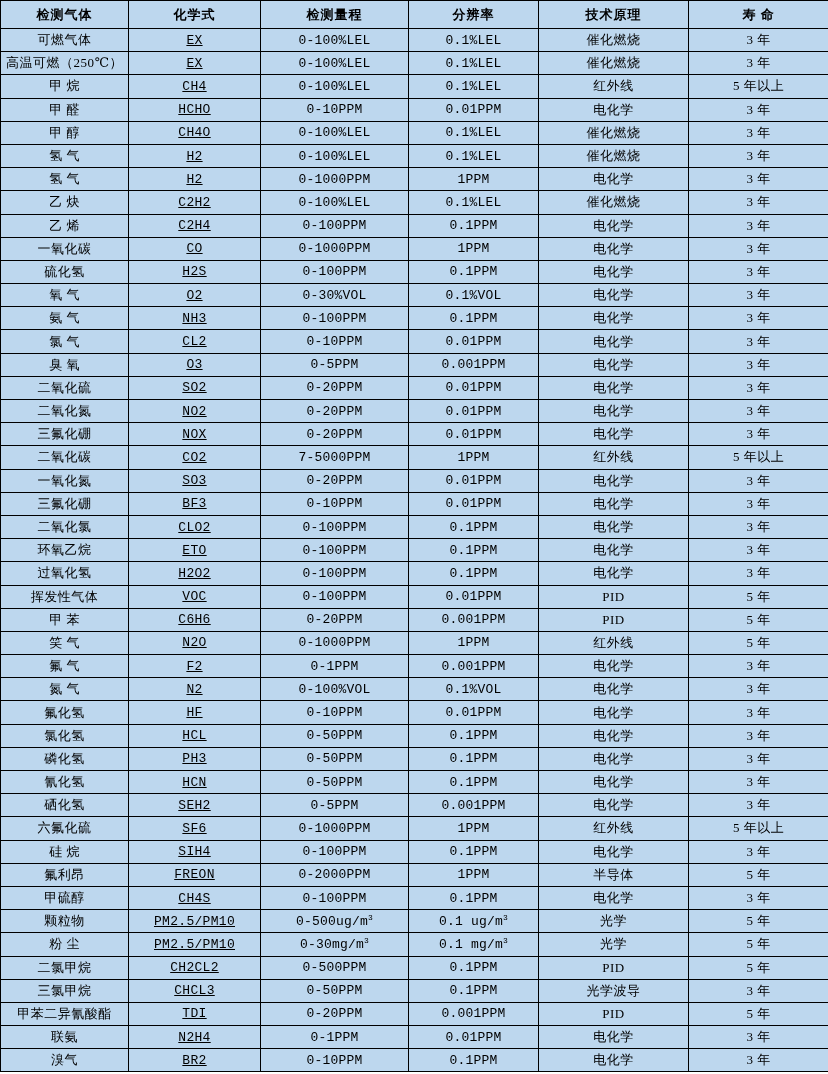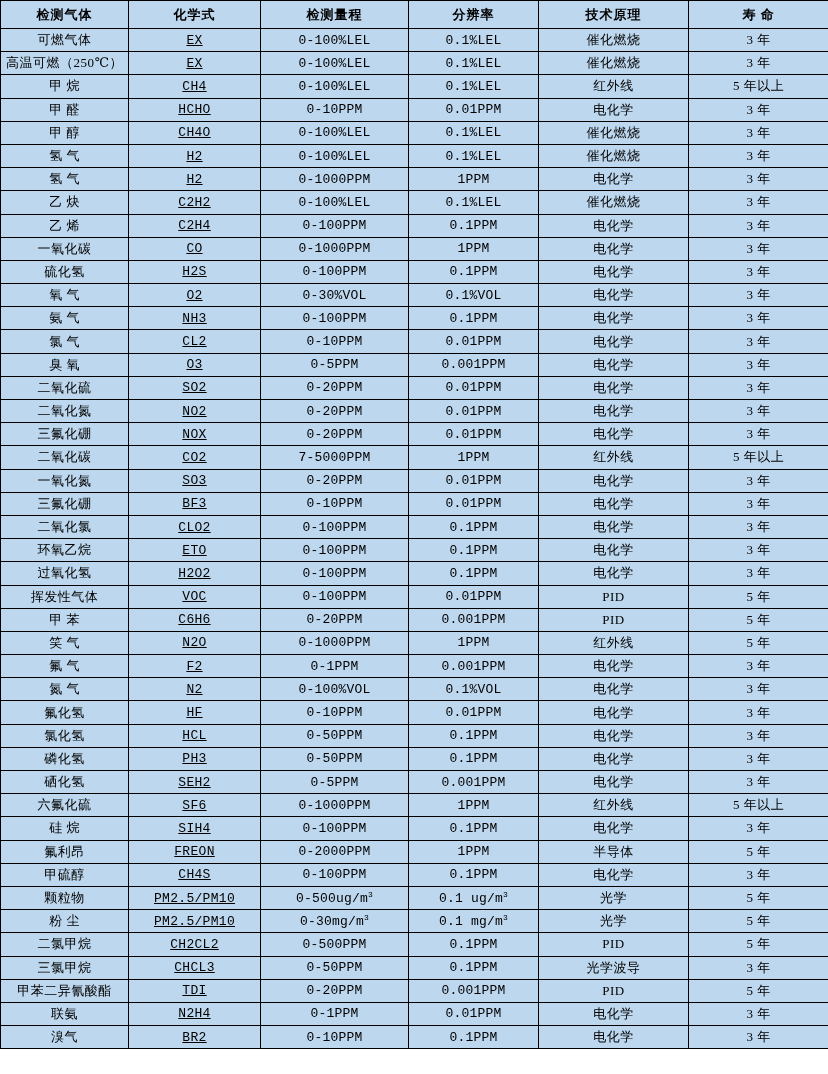--- a/index.html
+++ b/index.html
@@ -357,20 +357,28 @@
         </tr>
         <tr>
           <td class="col-name">磷化氢</td>
           <td class="col-formula">PH3</td>
           <td class="col-range">0-50PPM</td>
           <td class="col-res">0.1PPM</td>
           <td class="col-tech">电化学</td>
           <td class="col-life">3 年</td>
         </tr>
         <tr>
+          <td class="col-name">氰化氢</td>
+          <td class="col-formula">HCN</td>
+          <td class="col-range">0-50PPM</td>
+          <td class="col-res">0.1PPM</td>
+          <td class="col-tech">电化学</td>
+          <td class="col-life">3 年</td>
+        </tr>
+        <tr>
           <td class="col-name">硒化氢</td>
           <td class="col-formula">SEH2</td>
           <td class="col-range">0-5PPM</td>
           <td class="col-res">0.001PPM</td>
           <td class="col-tech">电化学</td>
           <td class="col-life">3 年</td>
         </tr>
         <tr>
           <td class="col-name">六氟化硫</td>
           <td class="col-formula">SF6</td>

